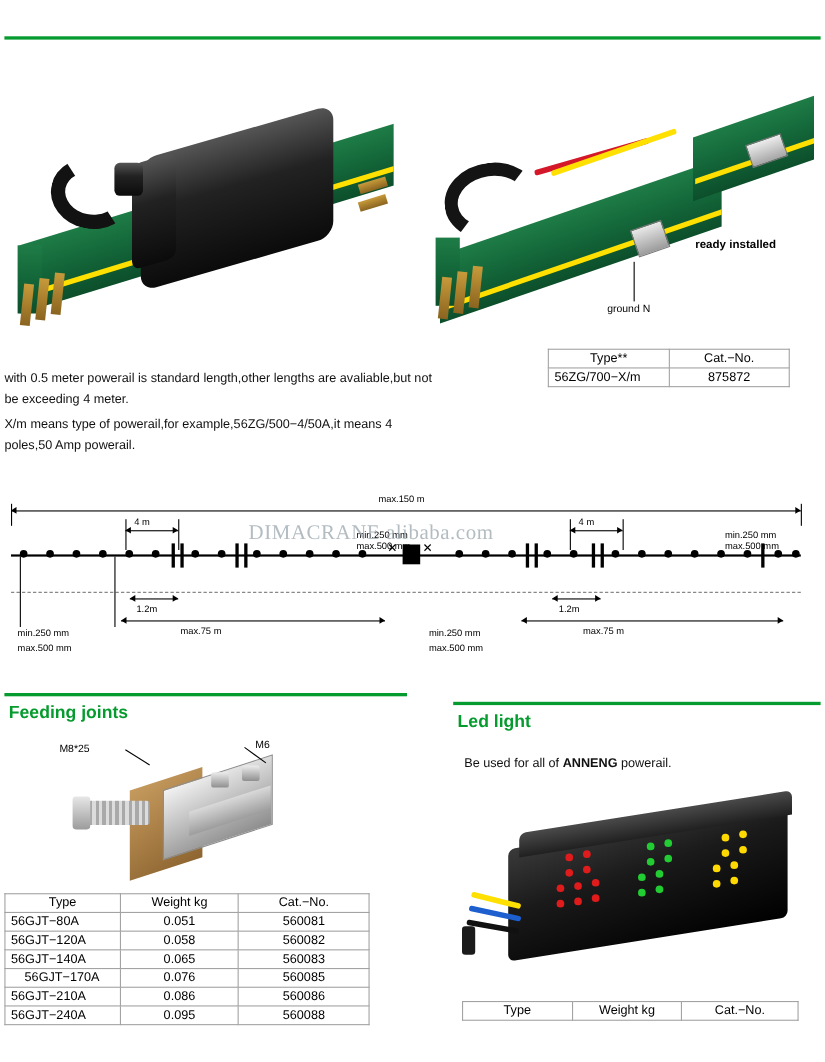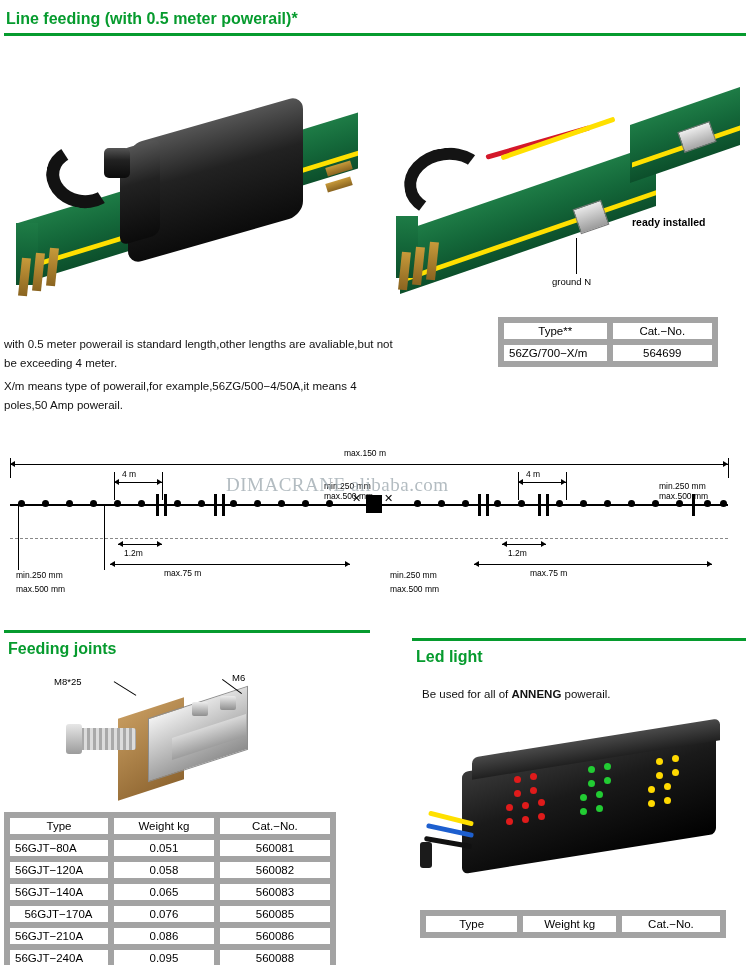--- a/index.html
+++ b/index.html
@@ -36,21 +36,21 @@
   }
 
   
   table.dtab {
     position: absolute;
     border-collapse: collapse;
     font-size: 11.5px;
     background: #fff;
   }
   table.dtab th, table.dtab td {
-    border: 6px solid #a3a3a3;
+    border: 1px solid #a3a3a3;
     text-align: center;
     padding: 2px 6px;
     font-weight: normal;
     white-space: nowrap;
   }
   table.dtab th { font-weight: normal; }
 
   
   .photo { position: absolute; overflow: hidden; }
 
@@ -128,21 +128,20 @@
   }
   .led { position: absolute; width: 7px; height: 7px; border-radius: 50%; }
 
   .cable { position: absolute; border-radius: 2px; }
 </style>
 </head>
 <body>
 
 <div class="page">
 
-  <div class="sec-title" style="left:6px; top:10px;">Line feeding (with 0.5 meter powerail)*</div>
   <div class="rule" style="left:4px; top:33px; width:742px;"></div>
 
   <div class="photo" style="left:8px; top:48px; width:350px; height:250px;">
 
     <div class="rail" style="left:10px; top:152px; width:150px; height:62px; transform:skewY(-17deg);"></div>
     <div class="rail-yellow" style="left:14px; top:196px; width:146px; height:5px; transform:skewY(-17deg);"></div>
     <div class="rail" style="left:8px; top:175px; width:22px; height:62px;"></div>
 
     <div class="copper" style="left:12px;top:210px;width:9px;height:38px;transform:rotate(6deg);"></div>
     <div class="copper" style="left:26px;top:205px;width:9px;height:38px;transform:rotate(6deg);"></div>
@@ -191,21 +190,21 @@
   <div class="para" style="left:4px; top:397px; width:480px;">poles,50 Amp powerail.</div>
 
   <table class="dtab" style="left:498px; top:317px; width:220px;">
     <tbody>
         <tr>
       <th style="width:110px;">Type**</th>
       <th style="width:110px;">Cat.−No.</th>
     </tr>
     <tr>
       <td style="text-align:left;padding-left:5px;">56ZG/700−X/m</td>
-      <td>564699</td>
+      <td>875872</td>
     </tr>
   </tbody>
     </table>
 
   <div class="diagram" style="left:4px; top:438px; width:742px; height:160px;">
 
     <div class="tick" style="left:6px; top:20px; height:20px;"></div>
     <div class="tick" style="left:724px; top:20px; height:20px;"></div>
     <div class="arrowline" style="left:6px; top:26px; width:718px;"></div>
     <div class="arrowhead-l" style="left:6px; top:23px;"></div>

